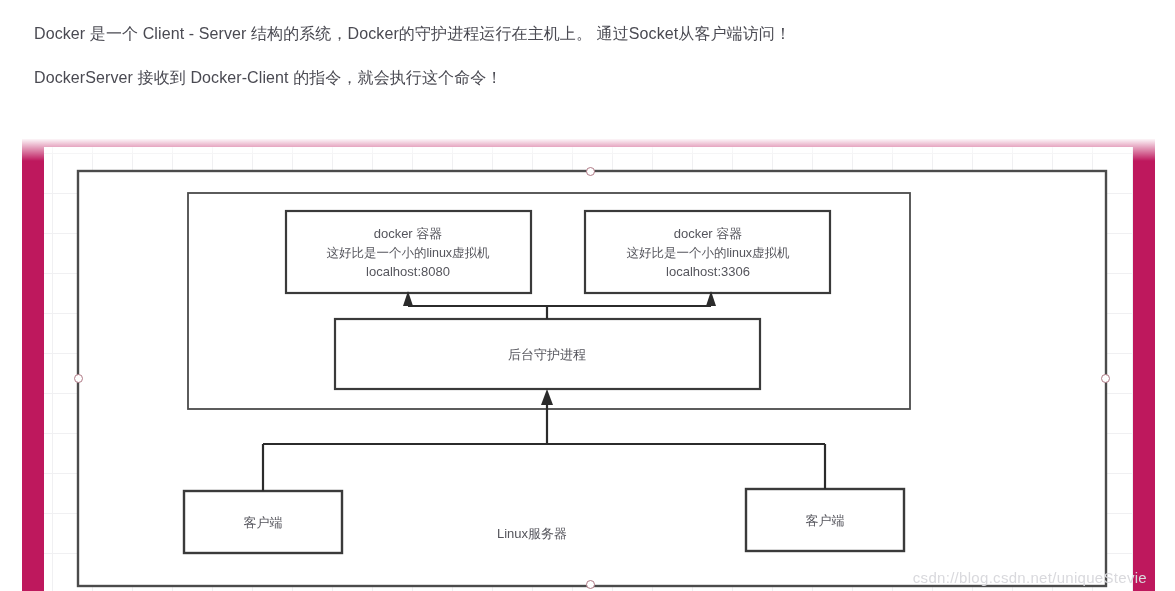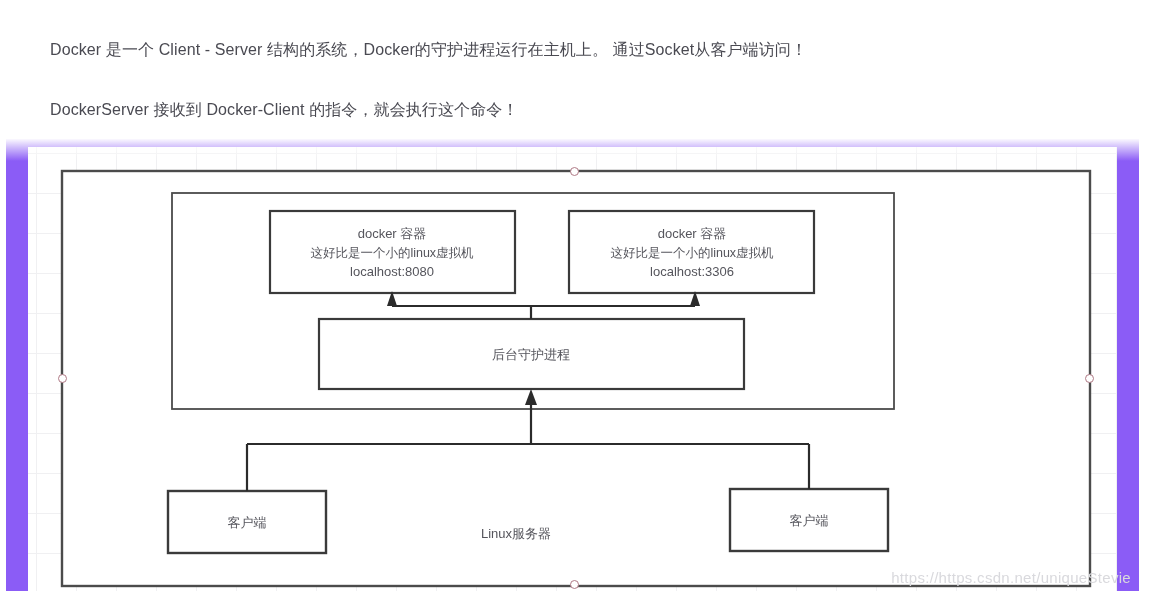--- a/index.html
+++ b/index.html
@@ -21,37 +21,37 @@
   .article h2 {
     margin: 0;
     padding-top: 7px;
     font-size: 17px;
     font-weight: bold;
     color: #3f3f46;
     letter-spacing: 0.2px;
     line-height: 26px;
   }
   .article p {
-    margin: 16px;
+    margin: 0;
     font-size: 16px;
     color: #4a4a52;
     line-height: 44px;
     letter-spacing: 0.1px;
     white-space: nowrap;
   }
   .article p.first { padding-top: 12px; }
 
   
   .figure-wrap {
     position: absolute;
-    left: 6px;
+    left: 22px;
     top: 139px;
     width: 1133px;
     height: 452px;
-    background: #8b5cf6;
+    background: #be185d;
     overflow: hidden;
   }
   
   .canvas {
     position: absolute;
     left: 22px;
     top: 8px;
     width: 1089px;
     height: 444px;
     background-color: #ffffff;
@@ -159,14 +159,14 @@
     <text class="box-label lbl-13" x="803" y="386">客户端</text>
 
     <text class="box-label lbl-13" x="510" y="399">Linux服务器</text>
   </svg>
 
   <div class="handle" style="left:564px; top:28px;"></div>
   <div class="handle" style="left:52px;  top:235px;"></div>
   <div class="handle" style="left:1079px; top:235px;"></div>
   <div class="handle" style="left:564px; top:441px;"></div>
 
-  <div class="watermark">https://https.csdn.net/uniqueStevie</div>
+  <div class="watermark">csdn://blog.csdn.net/uniqueStevie</div>
 </div>
 
 </body></html>

